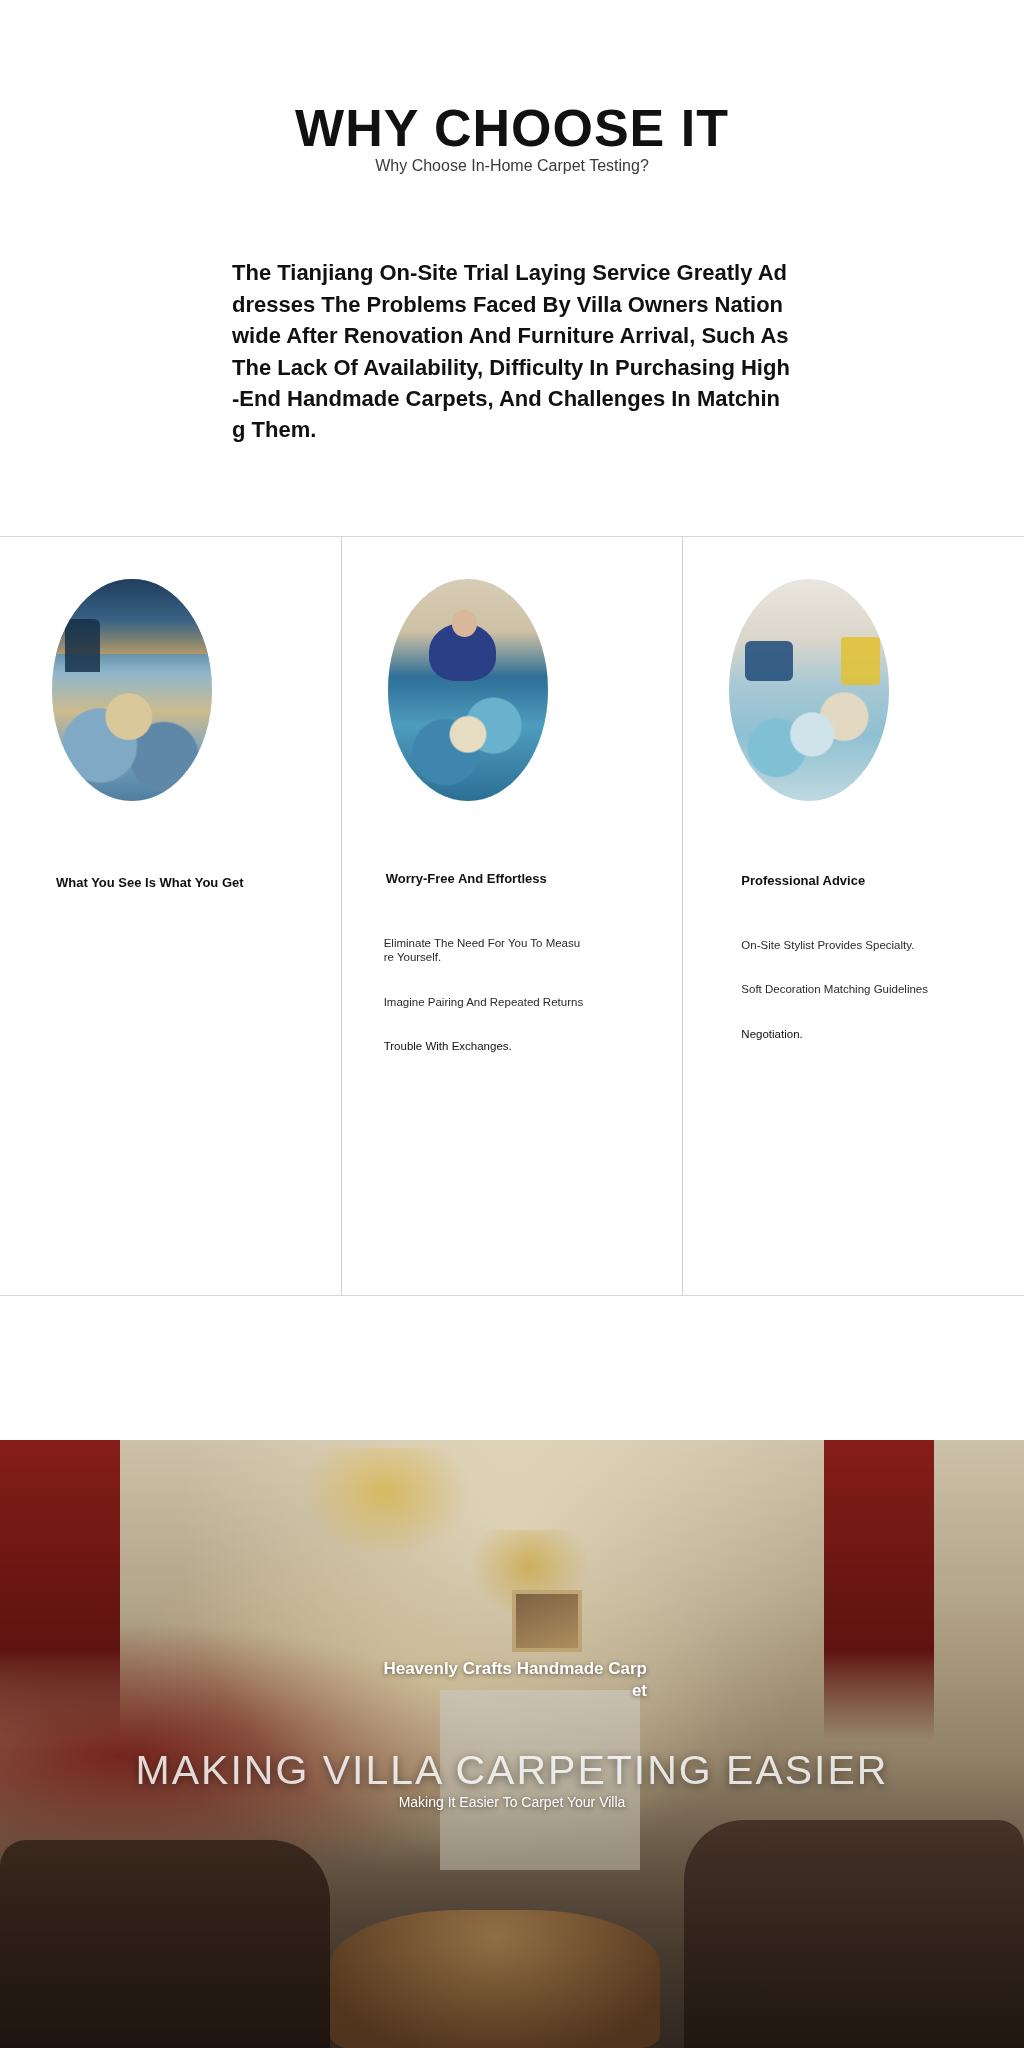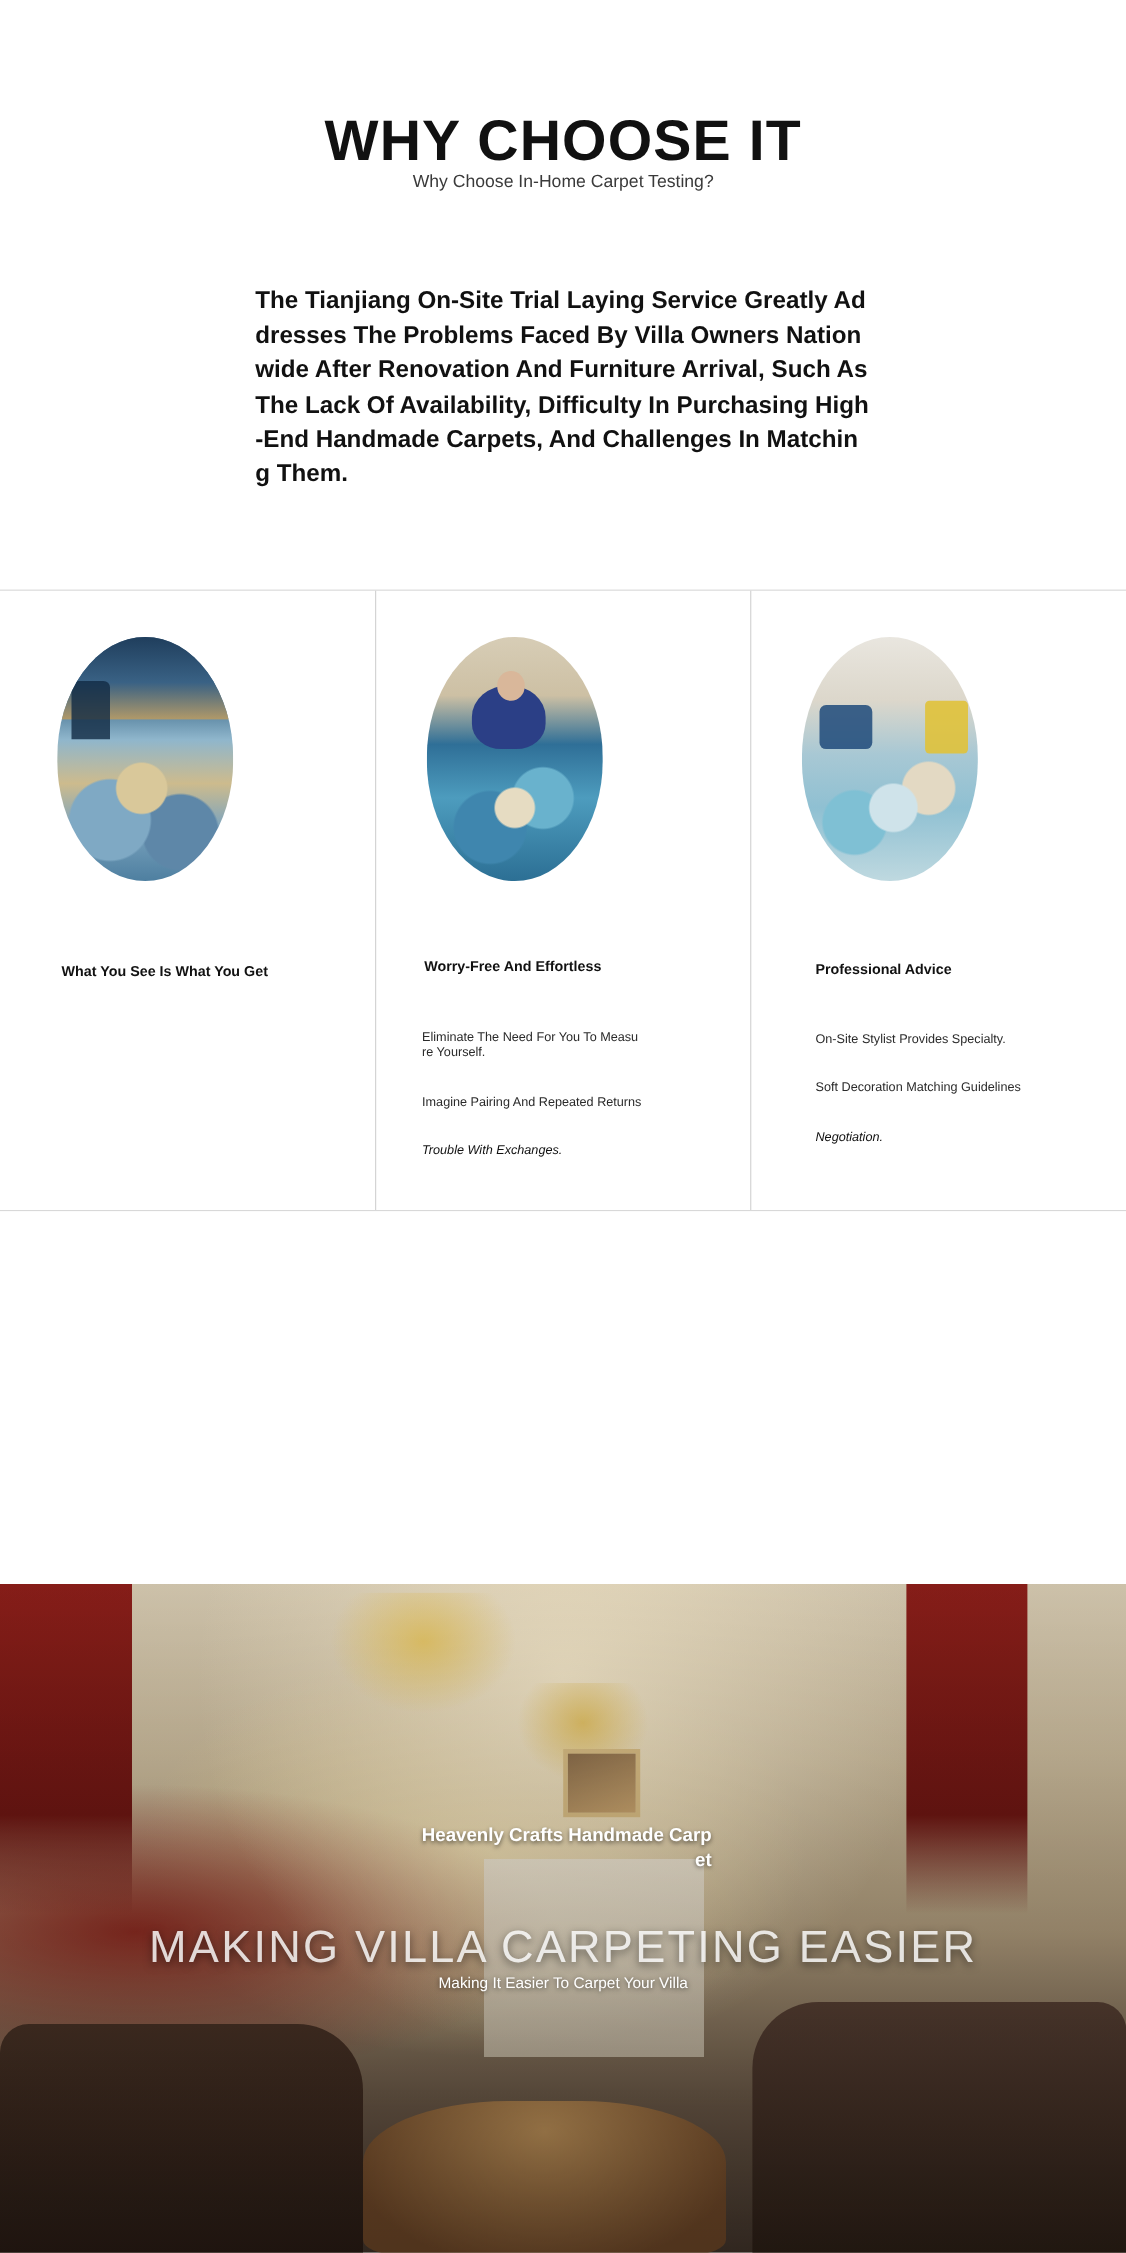--- a/index.html
+++ b/index.html
@@ -51,21 +51,21 @@
     text-align: left;
     word-break: break-all;
   }
 
   
   .columns {
     margin-top: 68px;
     border-top: 1px solid #d8d8d8;
     border-bottom: 1px solid #d8d8d8;
     display: flex;
-    height: 565px;
+    height: 760px;
   }
   .col {
     flex: 1;
     position: relative;
     padding: 42px 34px 0 34px;
   }
   .col + .col { border-left: 1px solid #d0d0d0; }
 
   .photo {
     width: 160px;
@@ -168,21 +168,21 @@
     word-break: break-all;
     max-width: 200px;
   }
   .col-1 .col-lines { margin-left: 20px; }
   .col-2 .col-lines { margin-left: 8px; }
   .col-3 .col-lines { margin-left: 24px; }
   .col-line.emph {
     font-size: 14px;
     color: #111;
   }
-  .col-2 .col-line.emph, .col-3 .col-line.emph { font-size: 11.5px; font-style: italic; }
+  .col-2 .col-line.emph, .col-3 .col-line.emph { font-size: 11.5px; }
 
   
   .banner {
     position: absolute;
     left: 0;
     top: 1440px;
     width: 1024px;
     height: 608px;
     overflow: hidden;
     background:

